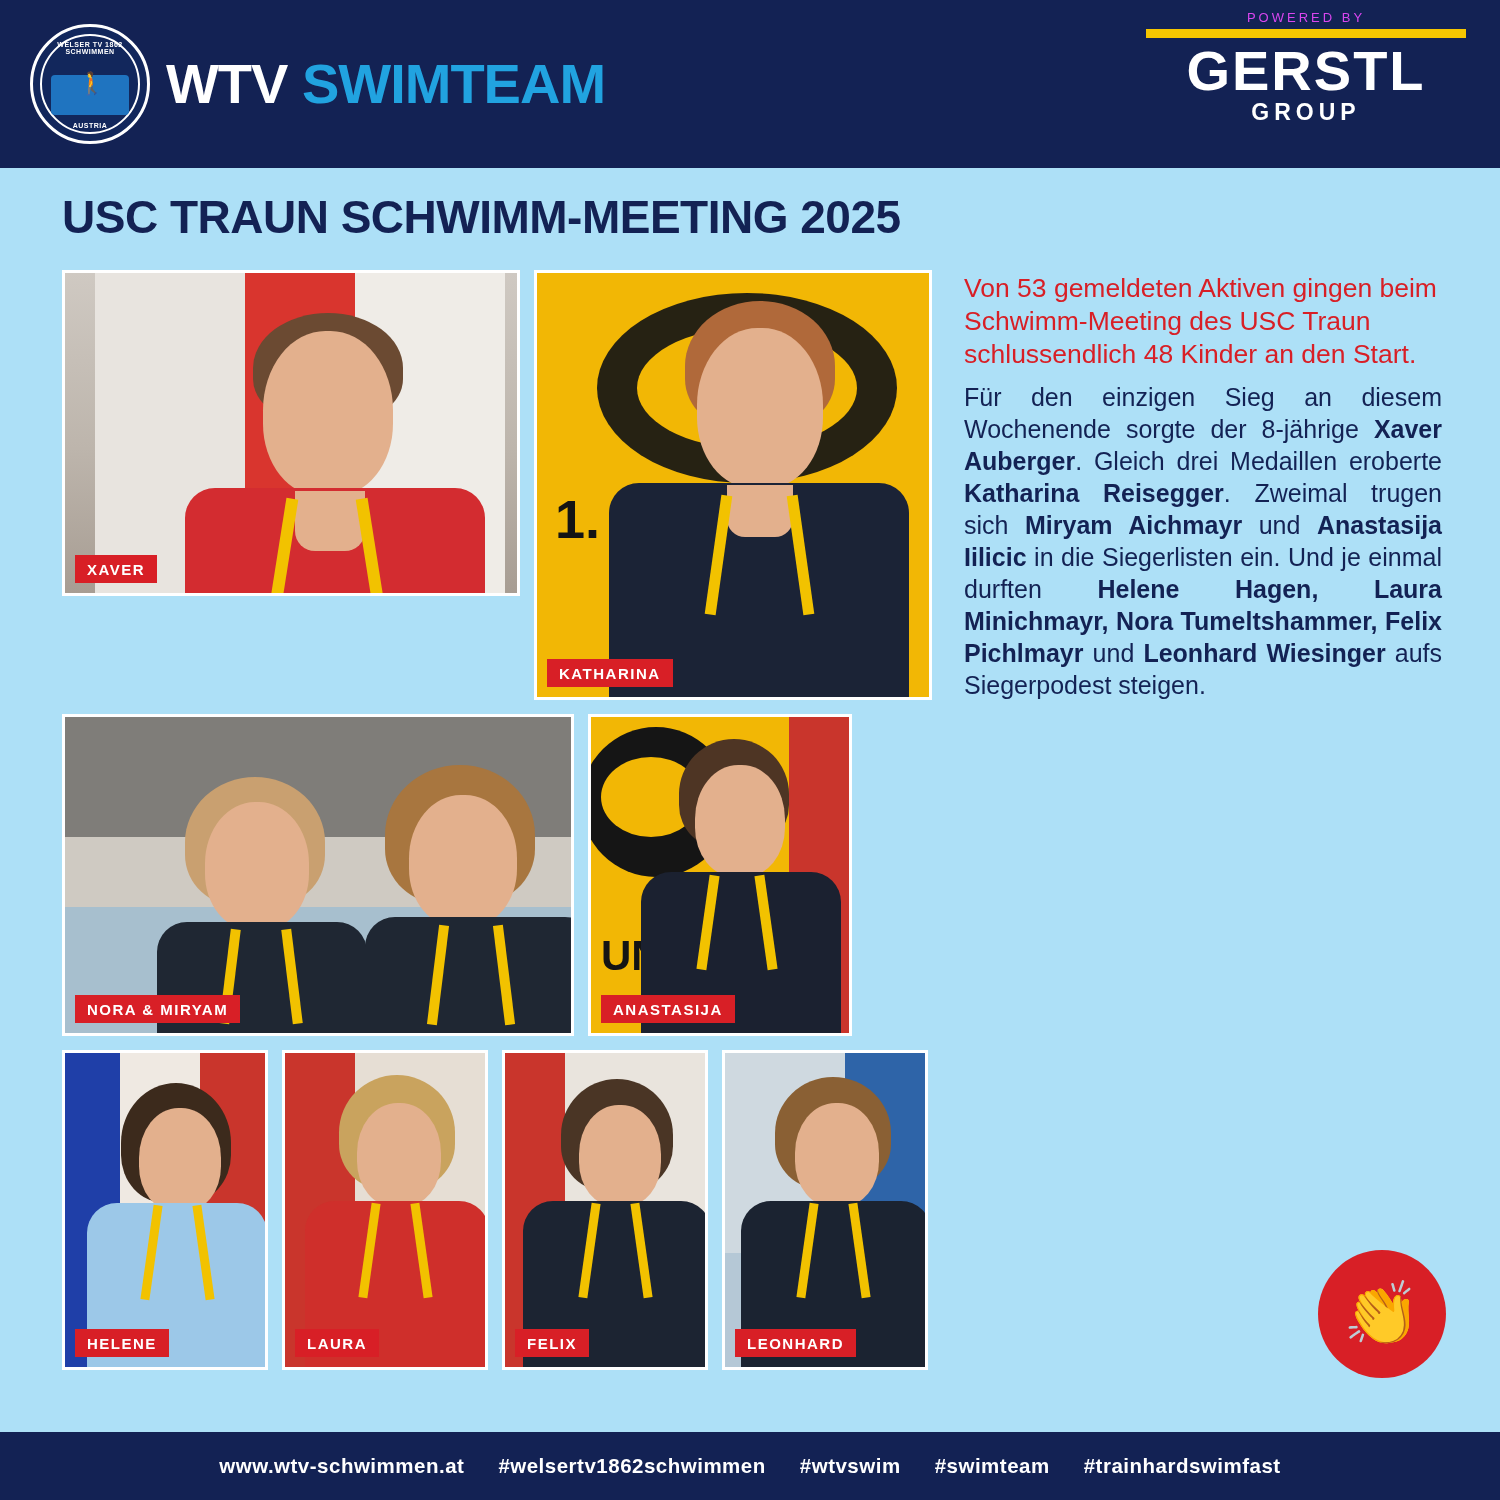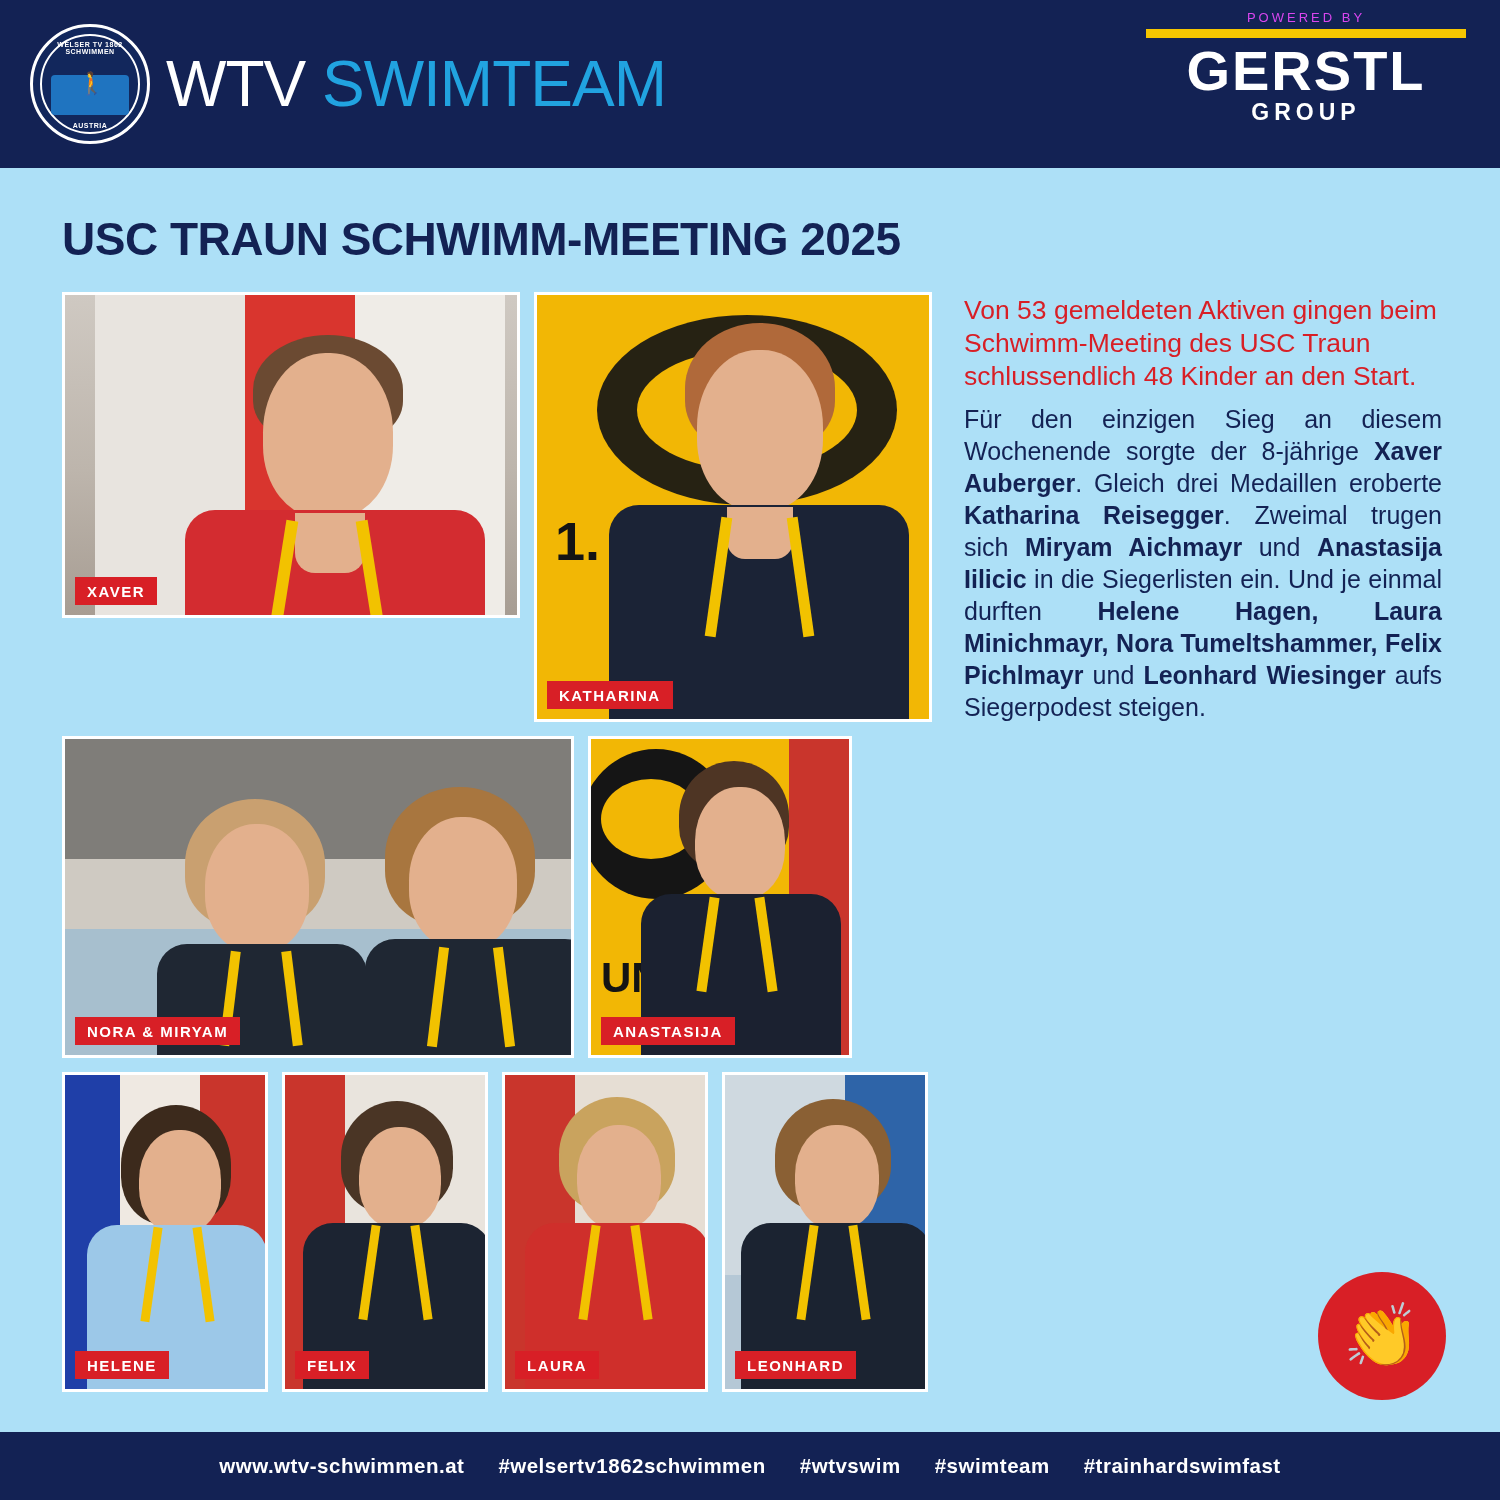--- a/index.html
+++ b/index.html
@@ -57,22 +57,22 @@
     text-align: center;
     color: #ffffff;
     font-size: 7px;
     letter-spacing: 0.5px;
     font-weight: bold;
   }
   .logo-text-top { top: 14px; }
   .logo-text-bottom { bottom: 12px; }
 
   .brand {
-    font-size: 64px;
-    font-weight: normal;
+    font-size: 56px;
+    font-weight: bold;
     letter-spacing: -1px;
     line-height: 1;
     white-space: nowrap;
   }
   .brand .wtv { color: #ffffff; }
   .brand .swim { color: #21a3e0; }
 
   .powered {
     position: absolute;
     right: 34px; top: 10px;
@@ -105,21 +105,21 @@
     letter-spacing: 5px;
     margin-top: 2px;
   }
 
   
   .page-title {
     color: #132254;
     font-size: 46px;
     font-weight: bold;
     letter-spacing: -0.5px;
-    padding: 44px 0 0 62px;
+    padding: 22px 0 0 62px;
   }
 
   
   .main {
     display: flex;
     padding: 26px 58px 0 62px;
     gap: 32px;
   }
   .photos { width: 872px; }
   .row { display: flex; gap: 14px; margin-bottom: 14px; }
@@ -309,46 +309,46 @@
           <div style="position:absolute;left:135px;top:0;right:0;height:180px;background:#c9352c;"></div>
           <div class="hair" style="left:56px;top:30px;width:110px;height:120px;background:#3c2a1c;"></div>
           <div class="head" style="left:74px;top:55px;width:82px;height:104px;"></div>
           <div class="body" style="left:22px;top:150px;width:180px;height:170px;background:#9cc8e8;"></div>
           <div style="position:absolute;left:82px;top:152px;width:9px;height:95px;background:#f2c200;transform:rotate(8deg);"></div>
           <div style="position:absolute;left:134px;top:152px;width:9px;height:95px;background:#f2c200;transform:rotate(-8deg);"></div>
         </div>
         <div class="caption">HELENE</div>
       </div>
 
+      <div class="photo" style="width:206px;height:320px;background:#d8cec5;">
+        <div class="ph-inner">
+          <div style="position:absolute;left:0;top:0;width:70px;height:320px;background:#c9352c;"></div>
+          <div style="position:absolute;left:70px;top:0;right:0;height:200px;background:#e6ded4;"></div>
+          <div class="hair" style="left:54px;top:22px;width:116px;height:115px;background:#c9a35e;"></div>
+          <div class="head" style="left:72px;top:50px;width:84px;height:104px;"></div>
+          <div class="body" style="left:20px;top:148px;width:184px;height:172px;background:#cf2f2b;"></div>
+          <div style="position:absolute;left:80px;top:150px;width:9px;height:95px;background:#f2c200;transform:rotate(8deg);"></div>
+          <div style="position:absolute;left:132px;top:150px;width:9px;height:95px;background:#f2c200;transform:rotate(-8deg);"></div>
+        </div>
+        <div class="caption">LAURA</div>
+      </div>
+
       <div class="photo" style="width:206px;height:320px;background:#b9c4c9;">
         <div class="ph-inner">
           <div style="position:absolute;left:0;top:0;width:60px;height:320px;background:#c9352c;"></div>
           <div style="position:absolute;left:60px;top:0;right:0;height:190px;background:#e9e4dd;"></div>
           <div class="hair" style="left:56px;top:26px;width:112px;height:112px;background:#4a3525;"></div>
           <div class="head" style="left:74px;top:52px;width:82px;height:102px;"></div>
           <div class="body" style="left:18px;top:148px;width:188px;height:172px;background:#1c2432;"></div>
           <div style="position:absolute;left:80px;top:150px;width:9px;height:95px;background:#f2c200;transform:rotate(8deg);"></div>
           <div style="position:absolute;left:132px;top:150px;width:9px;height:95px;background:#f2c200;transform:rotate(-8deg);"></div>
         </div>
         <div class="caption">FELIX</div>
       </div>
 
-      <div class="photo" style="width:206px;height:320px;background:#d8cec5;">
-        <div class="ph-inner">
-          <div style="position:absolute;left:0;top:0;width:70px;height:320px;background:#c9352c;"></div>
-          <div style="position:absolute;left:70px;top:0;right:0;height:200px;background:#e6ded4;"></div>
-          <div class="hair" style="left:54px;top:22px;width:116px;height:115px;background:#c9a35e;"></div>
-          <div class="head" style="left:72px;top:50px;width:84px;height:104px;"></div>
-          <div class="body" style="left:20px;top:148px;width:184px;height:172px;background:#cf2f2b;"></div>
-          <div style="position:absolute;left:80px;top:150px;width:9px;height:95px;background:#f2c200;transform:rotate(8deg);"></div>
-          <div style="position:absolute;left:132px;top:150px;width:9px;height:95px;background:#f2c200;transform:rotate(-8deg);"></div>
-        </div>
-        <div class="caption">LAURA</div>
-      </div>
-
       <div class="photo" style="width:206px;height:320px;background:#b5c8d6;">
         <div class="ph-inner">
           <div style="position:absolute;right:0;top:0;width:90px;height:320px;background:#2e64a8;"></div>
           <div style="position:absolute;left:0;top:0;width:120px;height:200px;background:#cfd9e0;"></div>
           <div class="hair" style="left:50px;top:24px;width:116px;height:112px;background:#8a6034;"></div>
           <div class="head" style="left:70px;top:50px;width:84px;height:104px;"></div>
           <div class="body" style="left:16px;top:148px;width:190px;height:172px;background:#1b2331;"></div>
           <div style="position:absolute;left:78px;top:150px;width:9px;height:95px;background:#f2c200;transform:rotate(8deg);"></div>
           <div style="position:absolute;left:130px;top:150px;width:9px;height:95px;background:#f2c200;transform:rotate(-8deg);"></div>
         </div>

